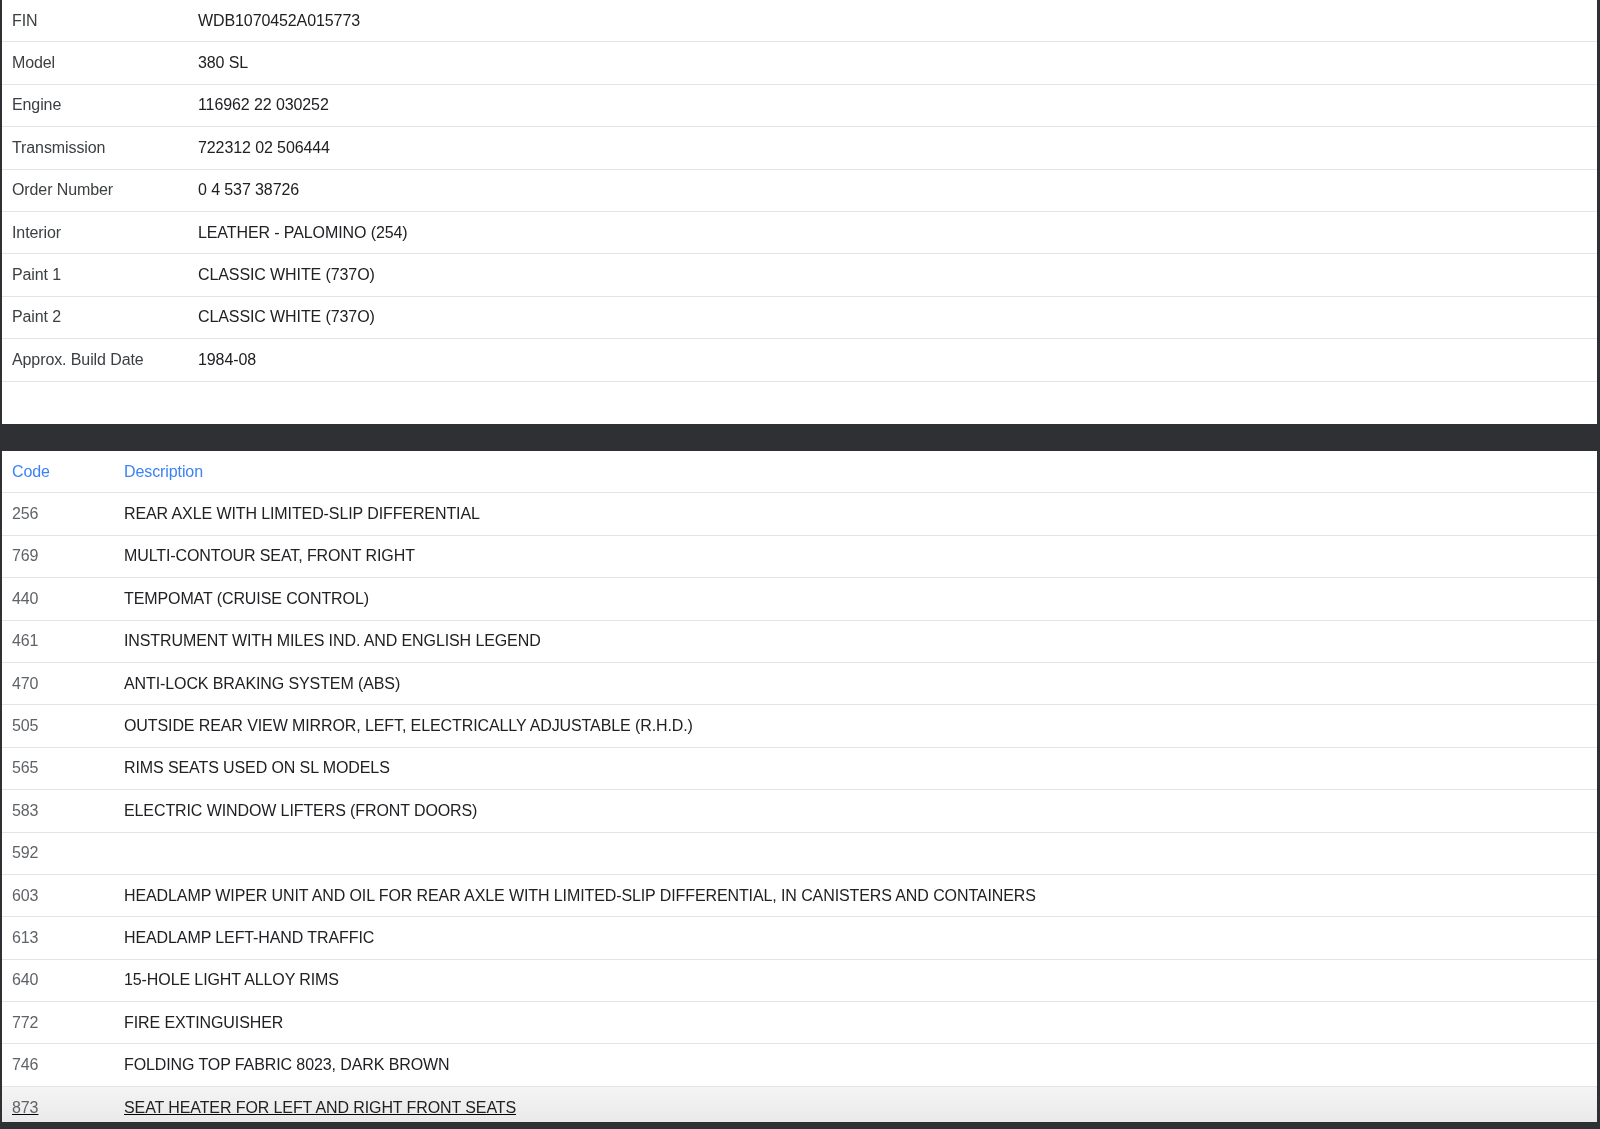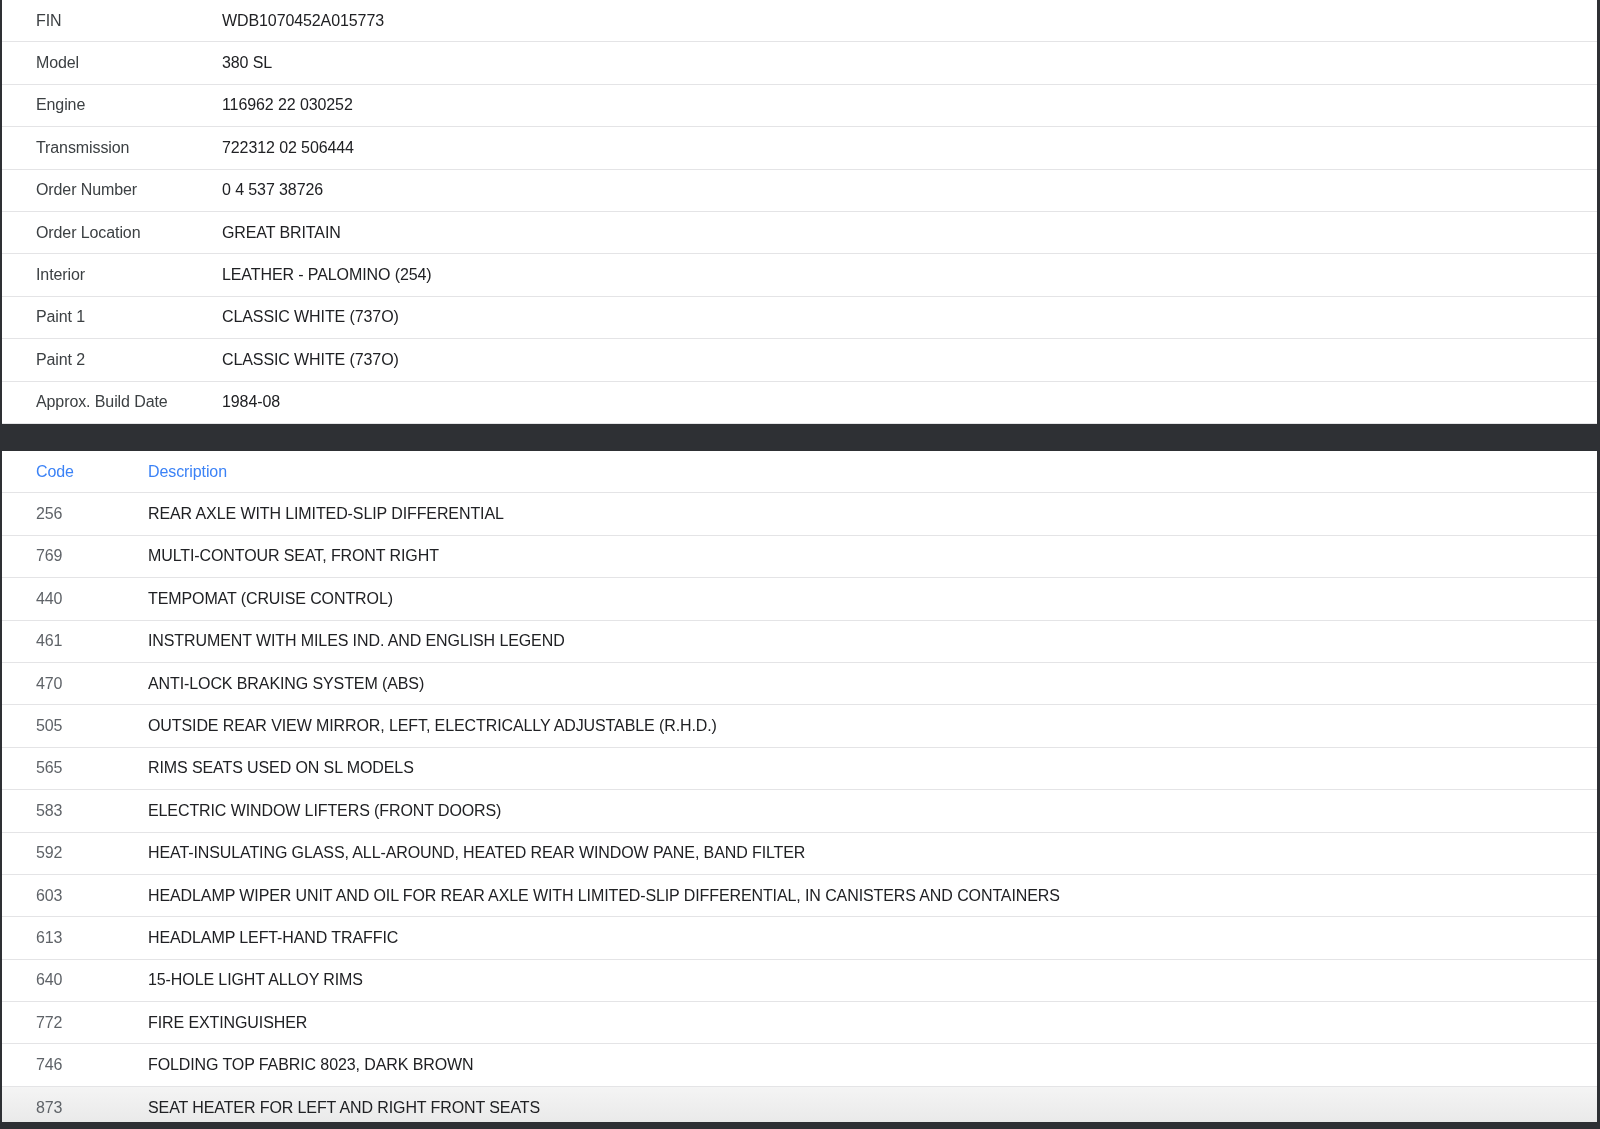--- a/index.html
+++ b/index.html
@@ -33,21 +33,21 @@
     top: 451px;
     height: 671px;
     overflow: hidden;
   }
   .vrow, .orow {
     display: flex;
     align-items: center;
     height: 42.4px;
     box-sizing: border-box;
     border-bottom: 1px solid #e4e4e6;
-    padding-left: 34px;
+    padding-left: 10px;
     background: #ffffff;
   }
   .vlabel {
     width: 186px;
     flex: 0 0 186px;
     font-size: 16px;
     color: #3c4043;
     letter-spacing: -0.1px;
     white-space: nowrap;
   }
@@ -71,20 +71,21 @@
     letter-spacing: -0.1px;
     white-space: nowrap;
     margin-left: 32px;
   }
   .orow.header .ocode,
   .orow.header .odesc {
     color: #3b82f6;
   }
   .orow.highlight {
     background: linear-gradient(180deg, #f4f4f4 0%, #e8e8e8 100%);
+    text-decoration: underline;
   }
 </style>
 </head>
 <body>
 
 <div class="page">
 
   <section class="card card-vehicle">
     <div class="vrow">
       <div class="vlabel">FIN</div>
@@ -98,24 +99,20 @@
       <div class="vlabel">Engine</div>
       <div class="vvalue">116962 22 030252</div>
     </div>
     <div class="vrow">
       <div class="vlabel">Transmission</div>
       <div class="vvalue">722312 02 506444</div>
     </div>
     <div class="vrow">
       <div class="vlabel">Order Number</div>
       <div class="vvalue">0 4 537 38726</div>
-    </div>
-    <div class="vrow">
-      <div class="vlabel">Order Location</div>
-      <div class="vvalue">GREAT BRITAIN</div>
     </div>
     <div class="vrow">
       <div class="vlabel">Interior</div>
       <div class="vvalue">LEATHER - PALOMINO (254)</div>
     </div>
     <div class="vrow">
       <div class="vlabel">Paint 1</div>
       <div class="vvalue">CLASSIC WHITE (737O)</div>
     </div>
     <div class="vrow">
@@ -160,21 +157,20 @@
     <div class="orow">
       <div class="ocode">565</div>
       <div class="odesc">RIMS SEATS USED ON SL MODELS</div>
     </div>
     <div class="orow">
       <div class="ocode">583</div>
       <div class="odesc">ELECTRIC WINDOW LIFTERS (FRONT DOORS)</div>
     </div>
     <div class="orow">
       <div class="ocode">592</div>
-      <div class="odesc">HEAT-INSULATING GLASS, ALL-AROUND, HEATED REAR WINDOW PANE, BAND FILTER</div>
     </div>
     <div class="orow">
       <div class="ocode">603</div>
       <div class="odesc">HEADLAMP WIPER UNIT AND OIL FOR REAR AXLE WITH LIMITED-SLIP DIFFERENTIAL, IN CANISTERS AND CONTAINERS</div>
     </div>
     <div class="orow">
       <div class="ocode">613</div>
       <div class="odesc">HEADLAMP LEFT-HAND TRAFFIC</div>
     </div>
     <div class="orow">

